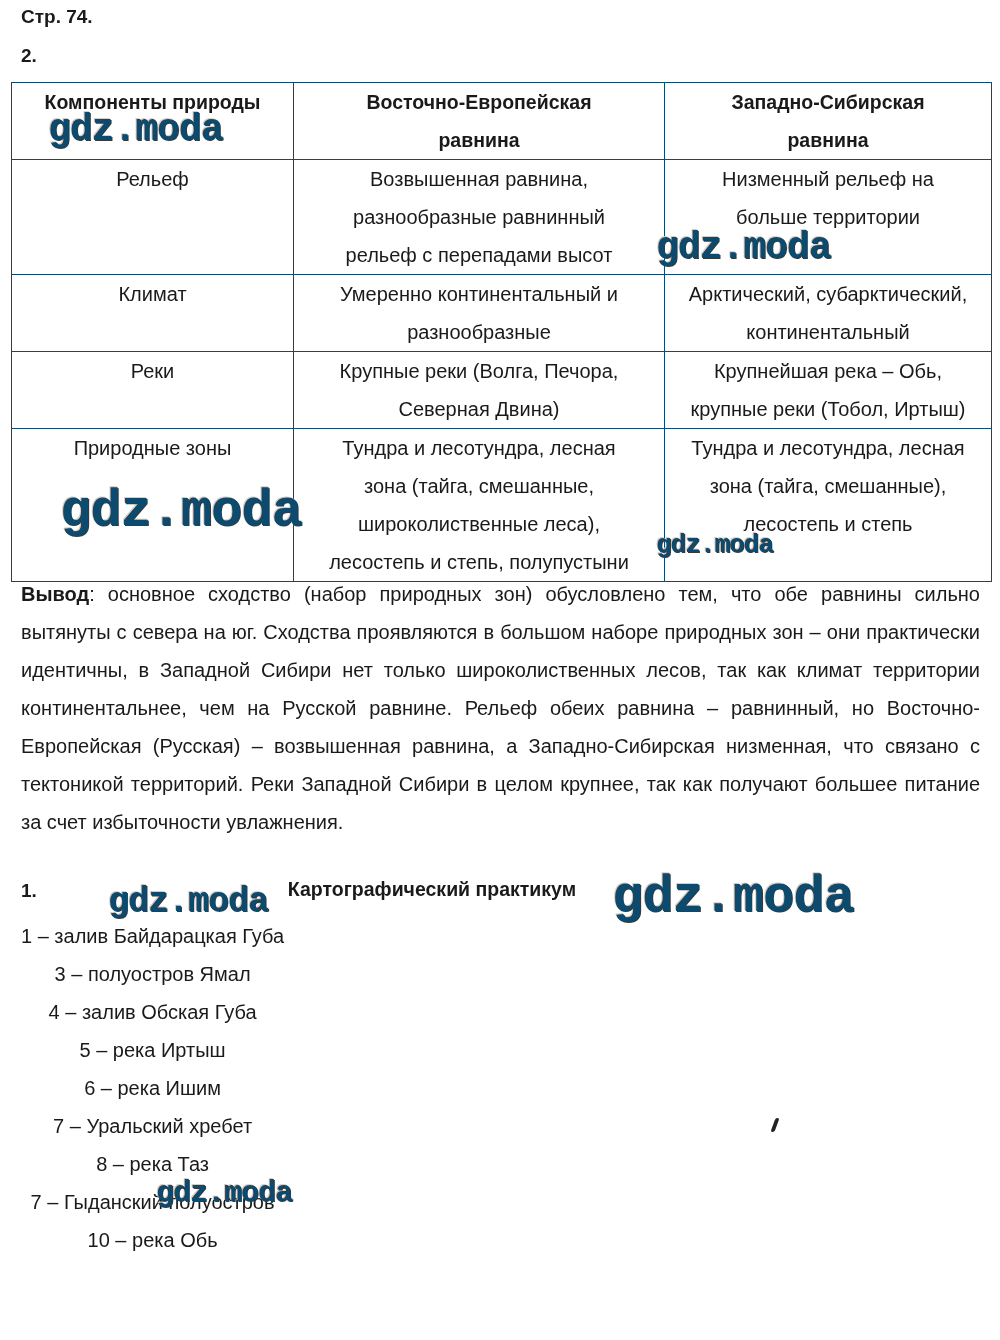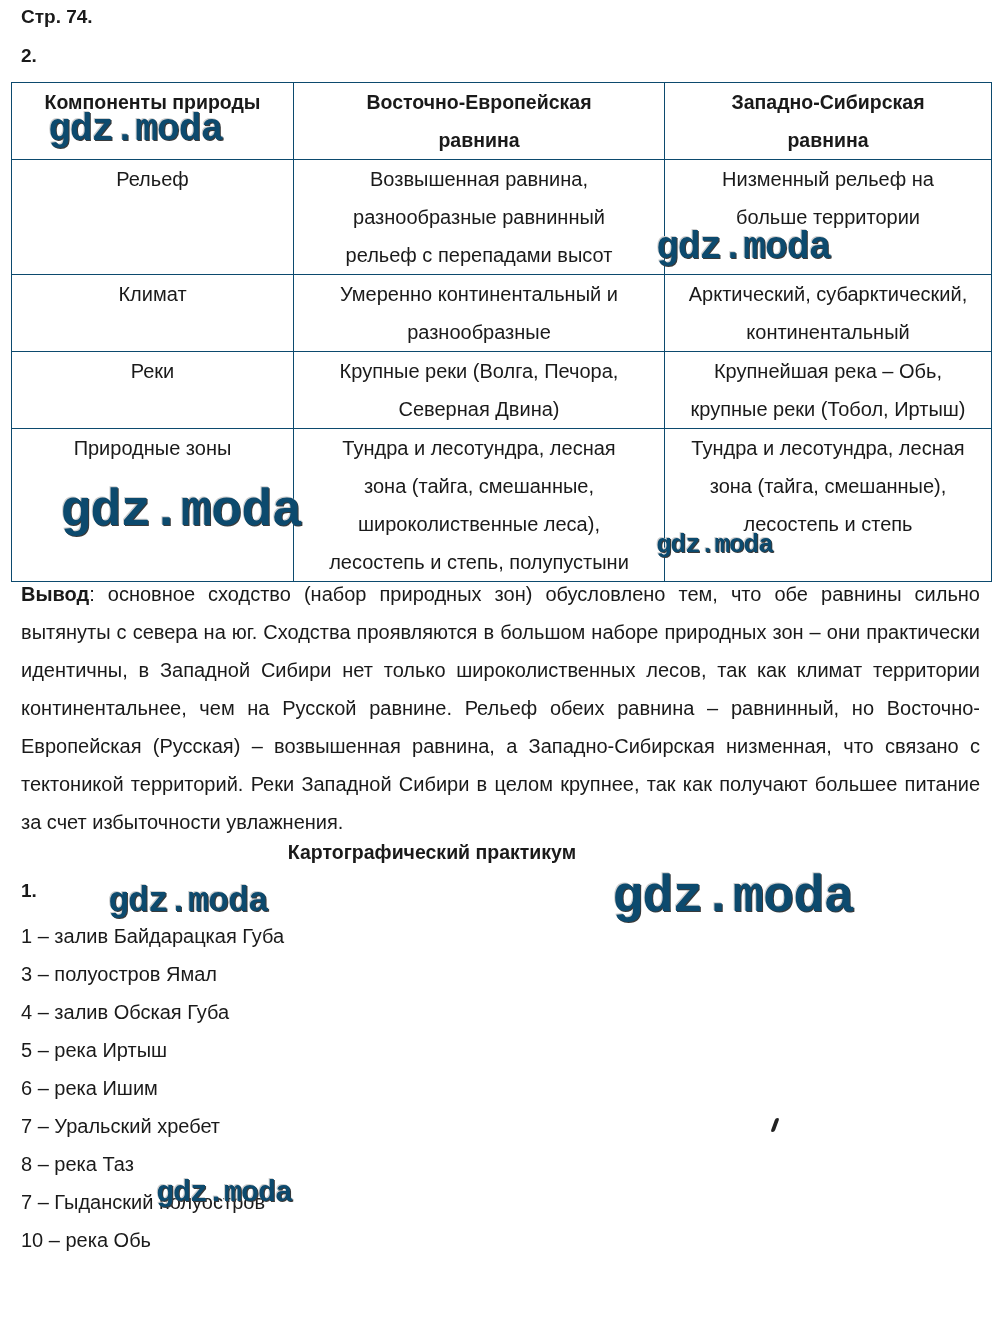--- a/index.html
+++ b/index.html
@@ -29,26 +29,26 @@
   tr.r-rivers { height: 77px; }
   tr.r-zones { height: 152px; }
   .cell-line { display: block; white-space: nowrap; }
 
   .conclusion {
     position: absolute; left: 21px; top: 575px; width: 959px;
     font-size: 20px; line-height: 38px; text-align: justify;
   }
   .conclusion b { font-weight: bold; }
   .section-title {
-    position: absolute; left: 0; top: 841px; width: 864px; text-align: center;
+    position: absolute; left: 0; top: 878px; width: 864px; text-align: center;
     font-size: 19.5px; font-weight: bold;
   }
   .list-num { left: 21px; top: 880px; }
   .answers { position: absolute; left: 21px; top: 917px; font-size: 20px; }
-  .answers div { height: 38px; line-height: 38px; white-space: nowrap; }
+  .answers div { height: 38px; line-height: 38px; white-space: nowrap; text-align: center; }
 
   .wm {
     position: absolute; font-family: Liberation Mono, monospace;
     font-weight: bold; color: #0c4a6e; letter-spacing: -1px;
     text-shadow: 1px 1px 0 #3a3a3a, -1px -1px 0 #cfcfcf;
     white-space: nowrap; pointer-events: none;
   }
   .mark { position: absolute; left: 773px; top: 1118px; width: 4px; height: 14px;
     background: #222; border-radius: 3px; transform: skewX(-20deg); }
 </style>

